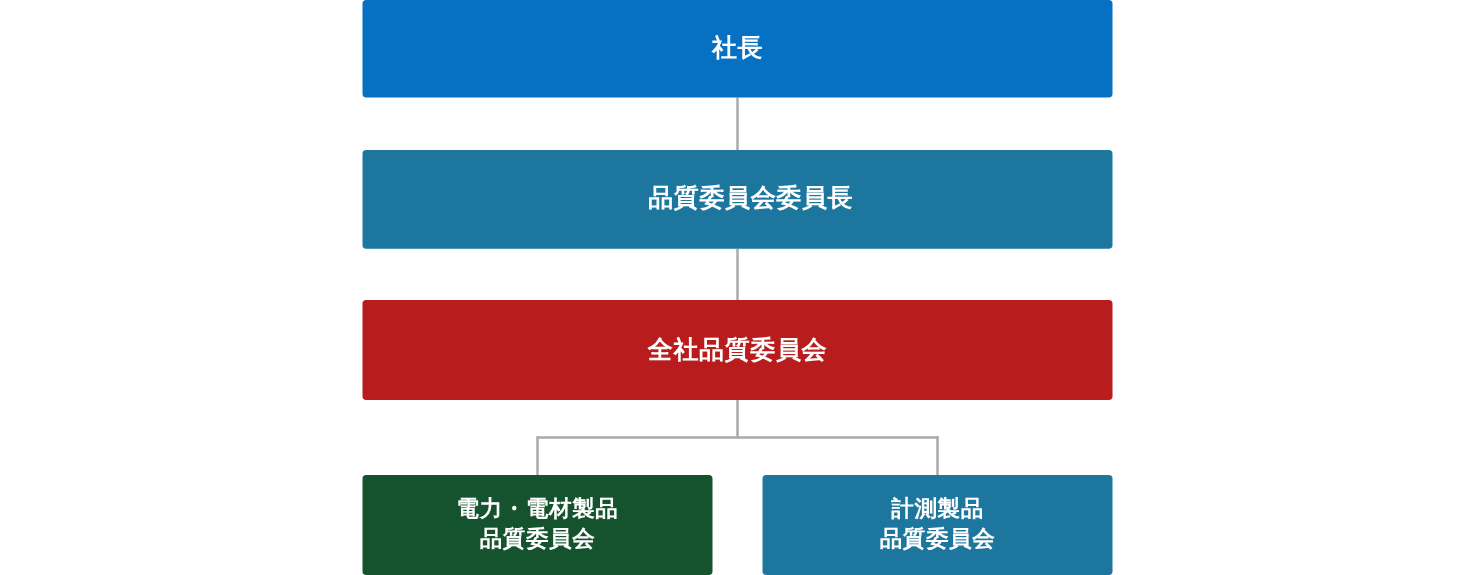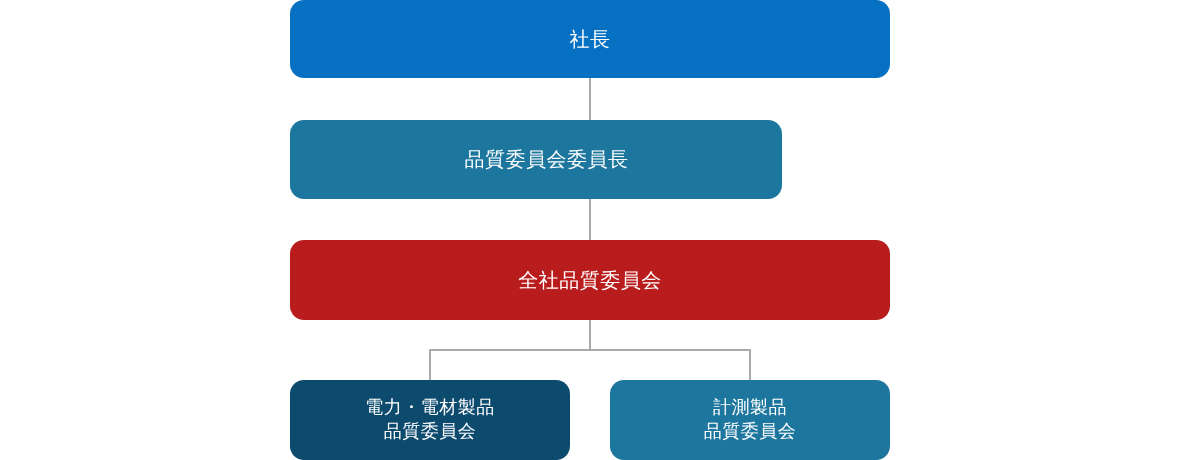--- a/index.html
+++ b/index.html
@@ -24,28 +24,28 @@
     position: absolute;
     background: #aaaaaa;
   }
   .conn-v { width: 2px; }
   .conn-h { height: 2px; }
 
   
   .node {
     position: absolute;
     box-sizing: border-box;
-    border-radius: 14px;
+    border-radius: 3px;
     display: flex;
     flex-direction: column;
     align-items: center;
     justify-content: center;
     text-align: center;
     color: #ffffff;
-    font-weight: normal;
+    font-weight: bold;
     letter-spacing: 0.5px;
     line-height: 1.32;
     -webkit-font-smoothing: antialiased;
   }
   .node-line { display: block; white-space: nowrap; }
 
   .level-president { font-size: 20px; }
   .level-chair     { font-size: 20px; }
   .level-committee { font-size: 20px; }
   .level-sub       { font-size: 18px; }
@@ -57,27 +57,27 @@
 
 <div class="connector conn-v" style="left: 589px; top: 78px; height: 42px; background: rgb(170, 170, 170);"></div>
     <div class="connector conn-v" style="left: 589px; top: 199px; height: 41px; background: rgb(170, 170, 170);"></div>
     <div class="connector conn-v" style="left: 589px; top: 320px; height: 30px; background: rgb(170, 170, 170);"></div>
     <div class="connector conn-h" style="left: 430px; top: 349px; width: 321px; background: rgb(170, 170, 170);"></div>
     <div class="connector conn-v" style="left: 429px; top: 349px; height: 31px; background: rgb(170, 170, 170);"></div>
     <div class="connector conn-v" style="left: 749px; top: 349px; height: 31px; background: rgb(170, 170, 170);"></div>
     <div class="node level-president" style="left: 290px; top: 0px; width: 600px; height: 78px; background: rgb(6, 113, 194); color: rgb(255, 255, 255);">
       <span class="node-line">社長</span>
     </div>
-    <div class="node level-chair" style="left: 290px; top: 120px; width: 492px; height: 79px; background: rgb(28, 118, 158); color: rgb(255, 255, 255); padding-left: 21px;">
+    <div class="node level-chair" style="left: 290px; top: 120px; width: 600px; height: 79px; background: rgb(28, 118, 158); color: rgb(255, 255, 255); padding-left: 21px;">
       <span class="node-line">品質委員会委員長</span>
     </div>
     <div class="node level-committee" style="left: 290px; top: 240px; width: 600px; height: 80px; background: #b91c1c; color: rgb(255, 255, 255);">
       <span class="node-line">全社品質委員会</span>
     </div>
-    <div class="node level-sub" style="left: 290px; top: 380px; width: 280px; height: 80px; background: #0c4a6e; color: rgb(255, 255, 255);">
+    <div class="node level-sub" style="left: 290px; top: 380px; width: 280px; height: 80px; background: #14532d; color: rgb(255, 255, 255);">
       <span class="node-line">電力・電材製品</span>
       <span class="node-line">品質委員会</span>
     </div>
     <div class="node level-sub" style="left: 610px; top: 380px; width: 280px; height: 80px; background: rgb(28, 118, 158); color: rgb(255, 255, 255);">
       <span class="node-line">計測製品</span>
       <span class="node-line">品質委員会</span>
     </div>
   </div>
 
 </body></html>

